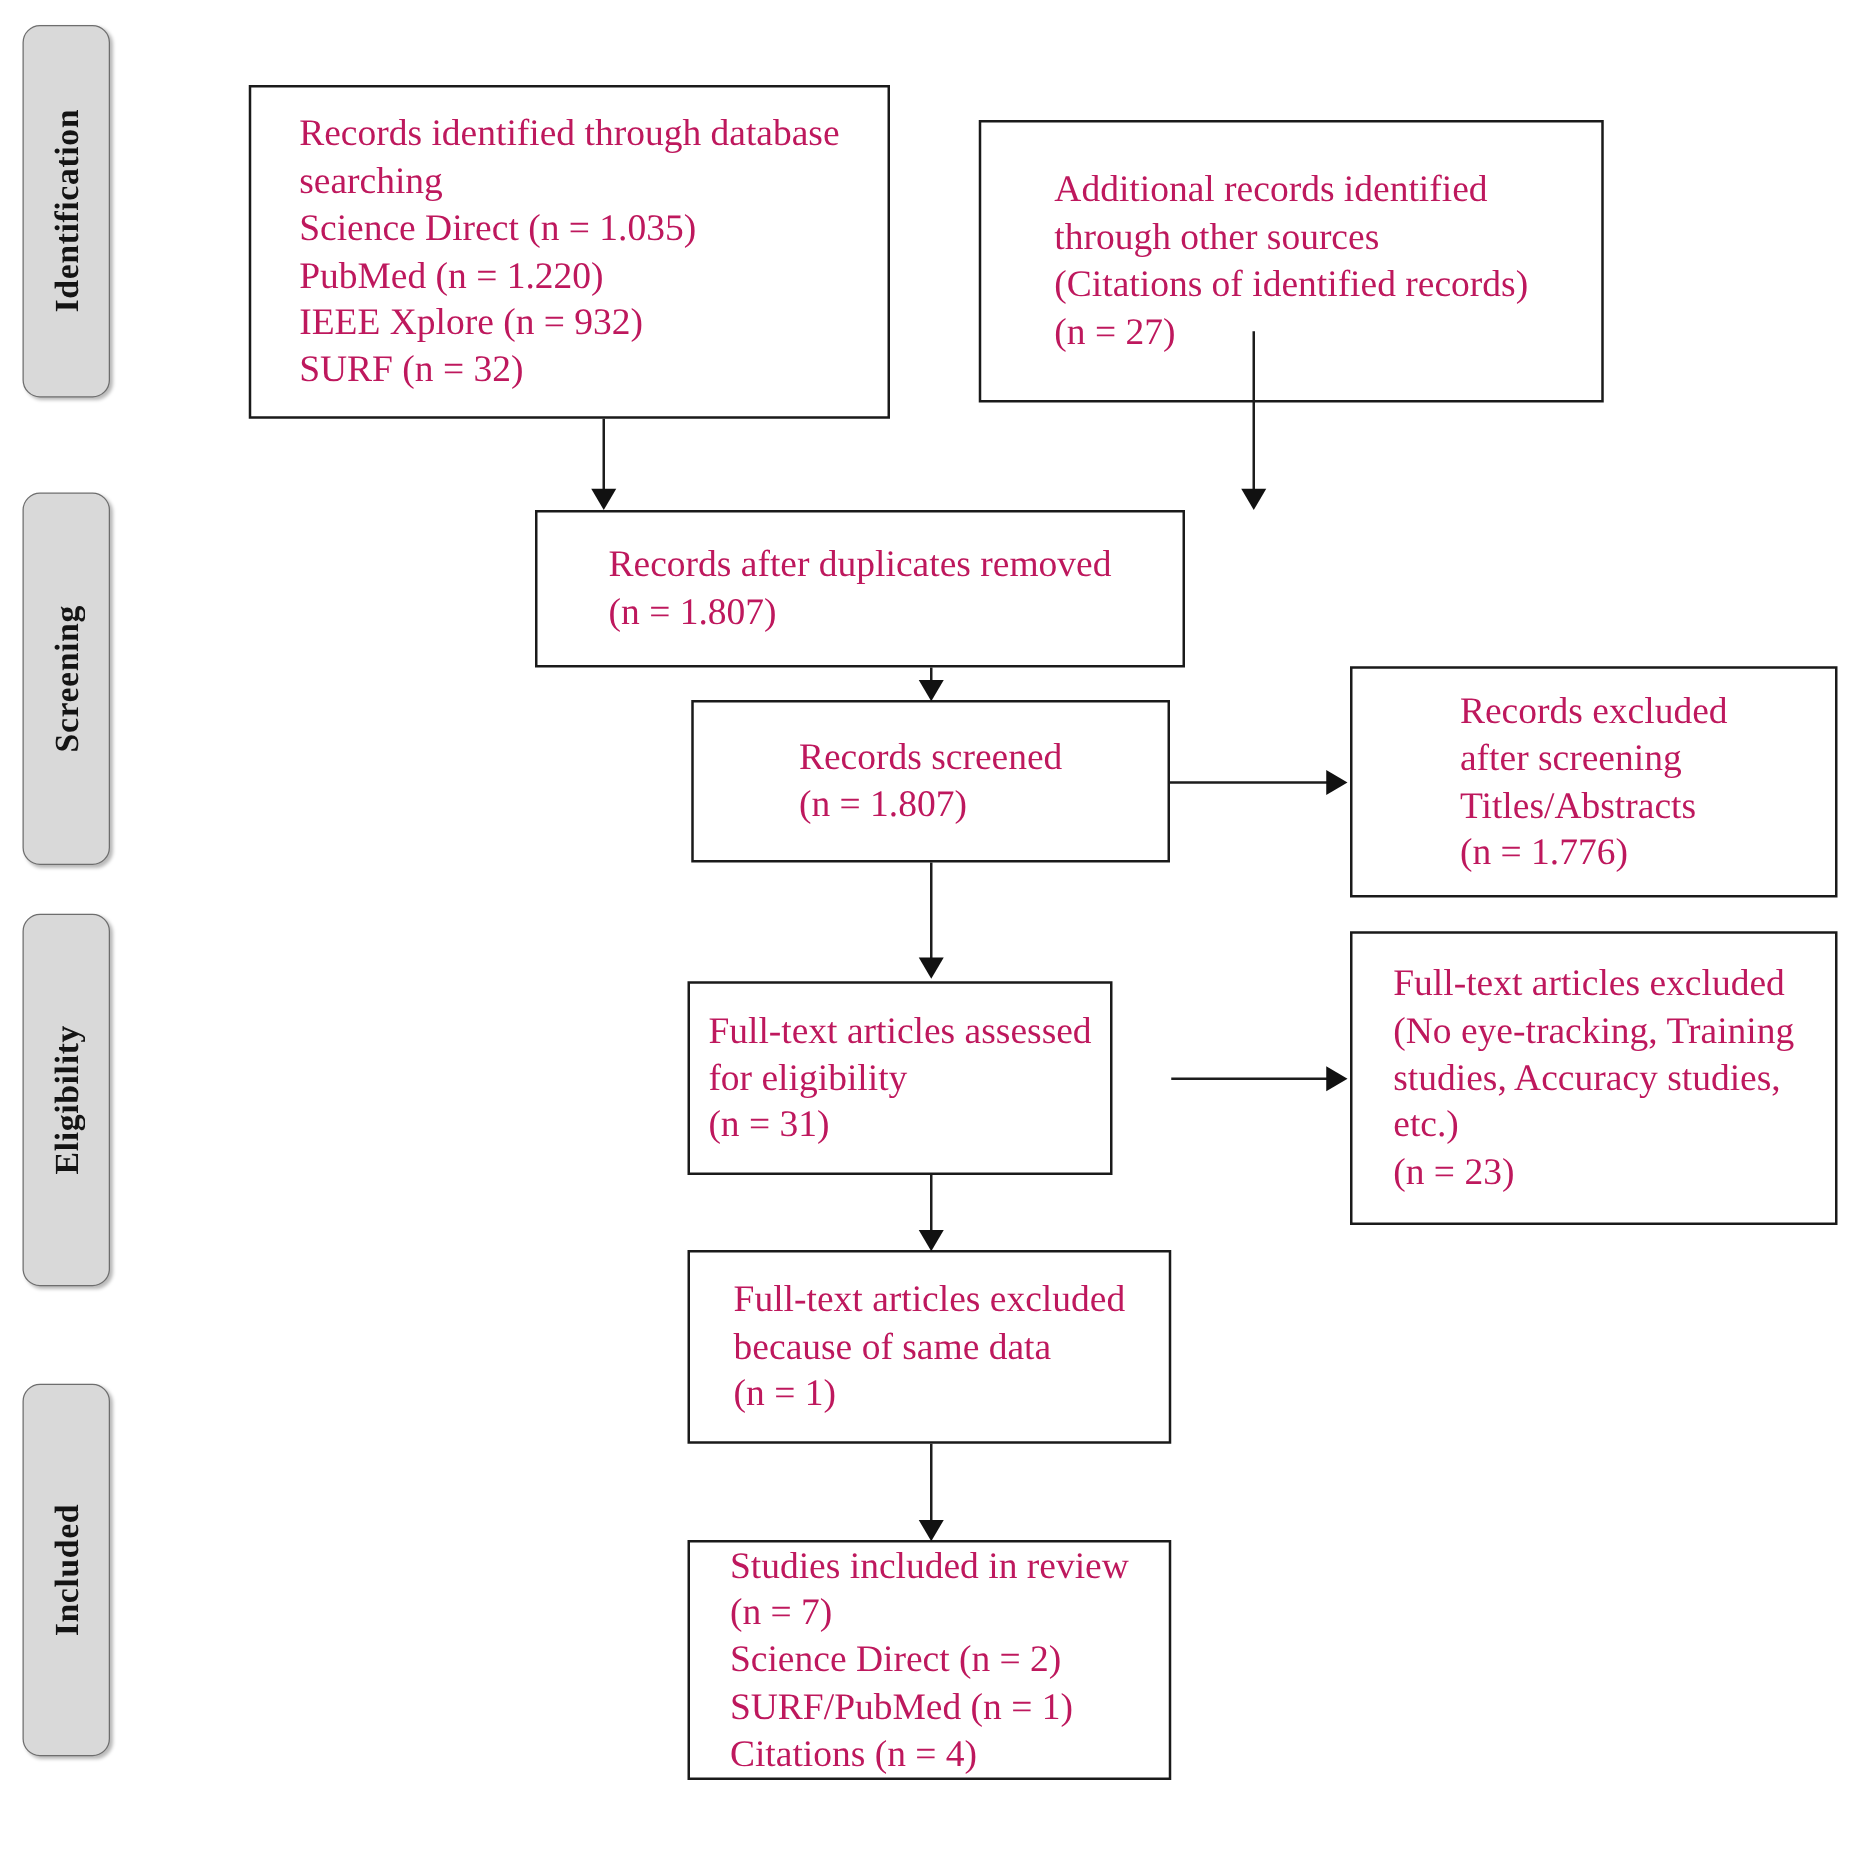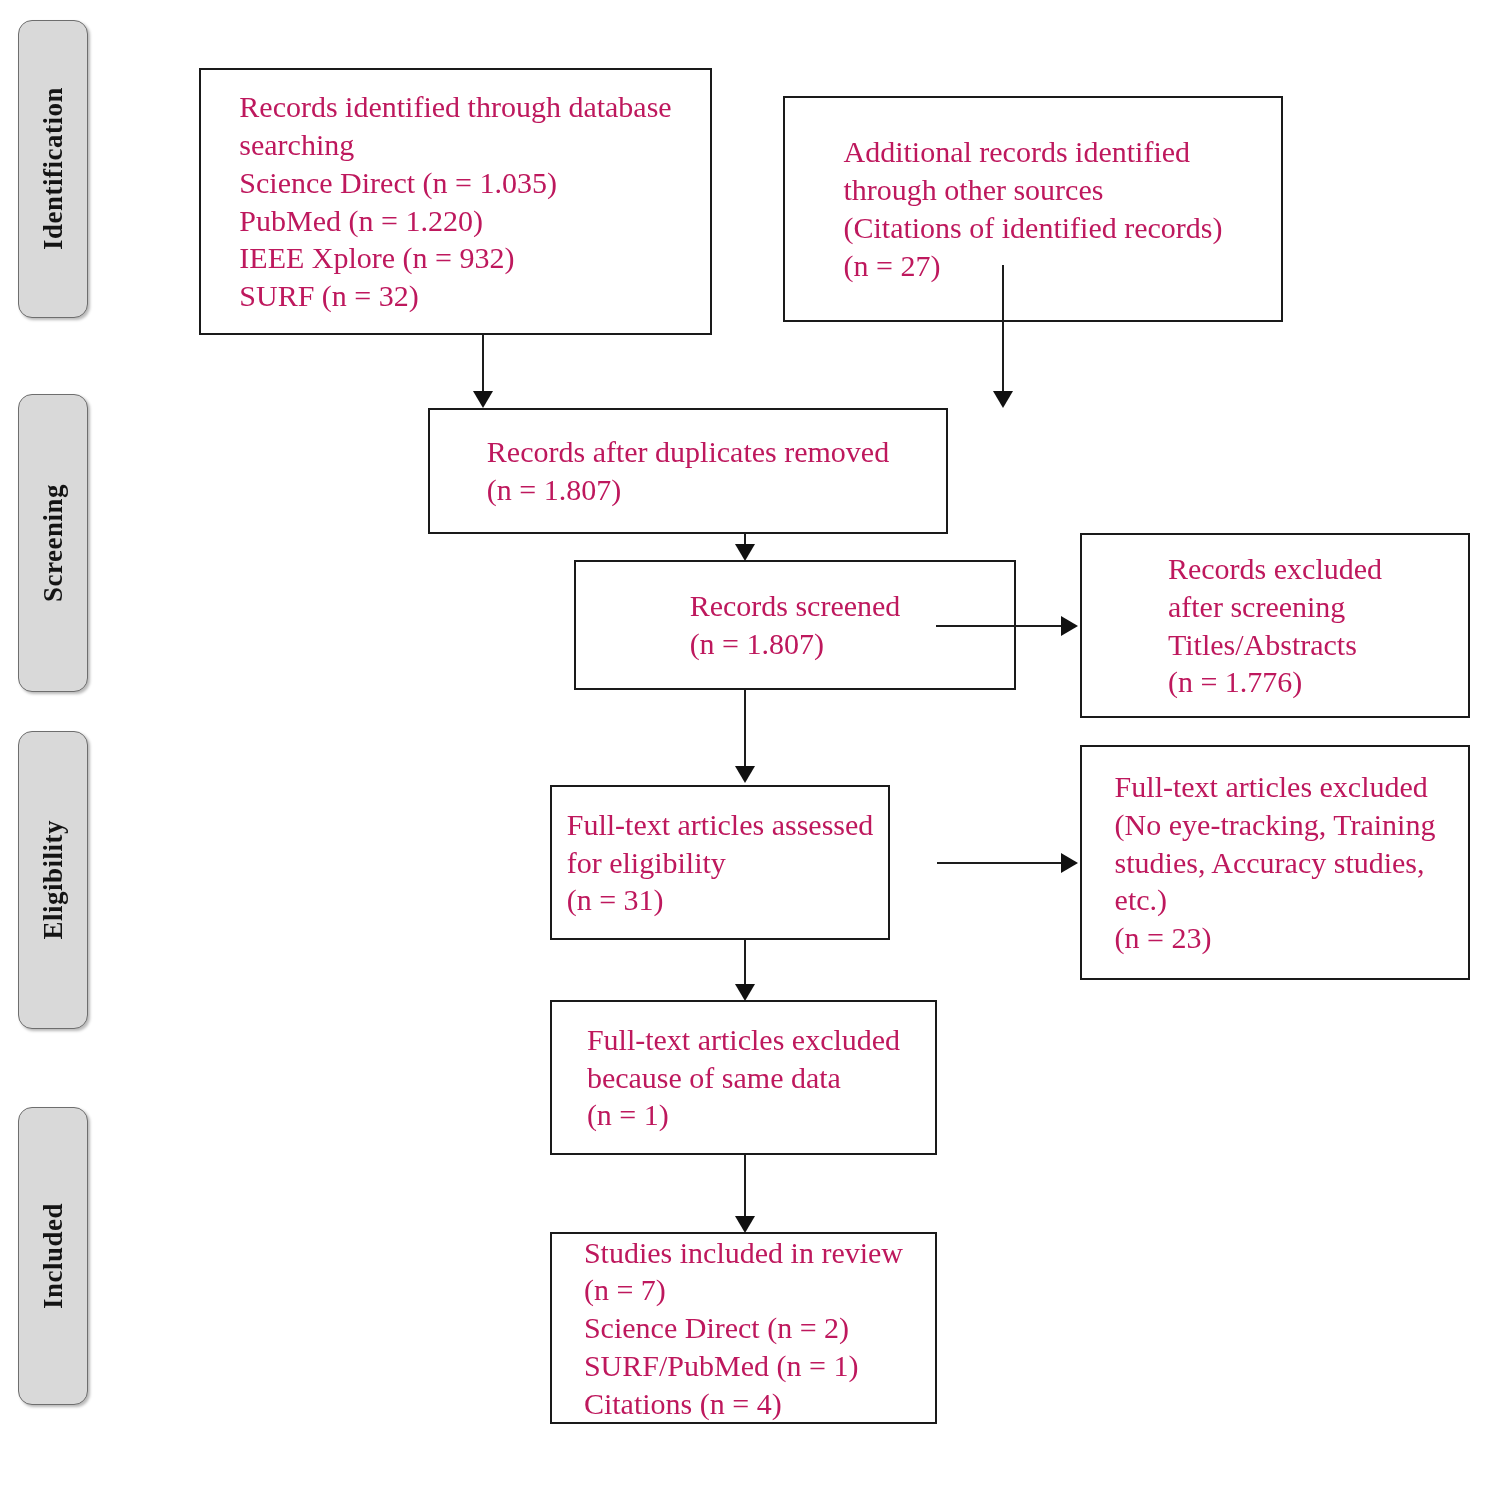--- a/index.html
+++ b/index.html
@@ -119,21 +119,21 @@
 through other sources
 (Citations of identified records)
 (n = 27)</span>
   </div>
 
   <div class="flow-box" style="left:428px; top:408px; width:520px; height:126px;">
     <span class="box-text">Records after duplicates removed
 (n = 1.807)</span>
   </div>
 
-  <div class="flow-box" style="left:574px; top:560px; width:442px; height:130px;">
+  <div class="flow-box" style="left:553px; top:560px; width:383px; height:130px;">
     <span class="box-text">Records screened
 (n = 1.807)</span>
   </div>
 
   <div class="flow-box" style="left:1080px; top:533px; width:390px; height:185px;">
     <span class="box-text">Records excluded
 after screening
 Titles/Abstracts
 (n = 1.776)</span>
   </div>

